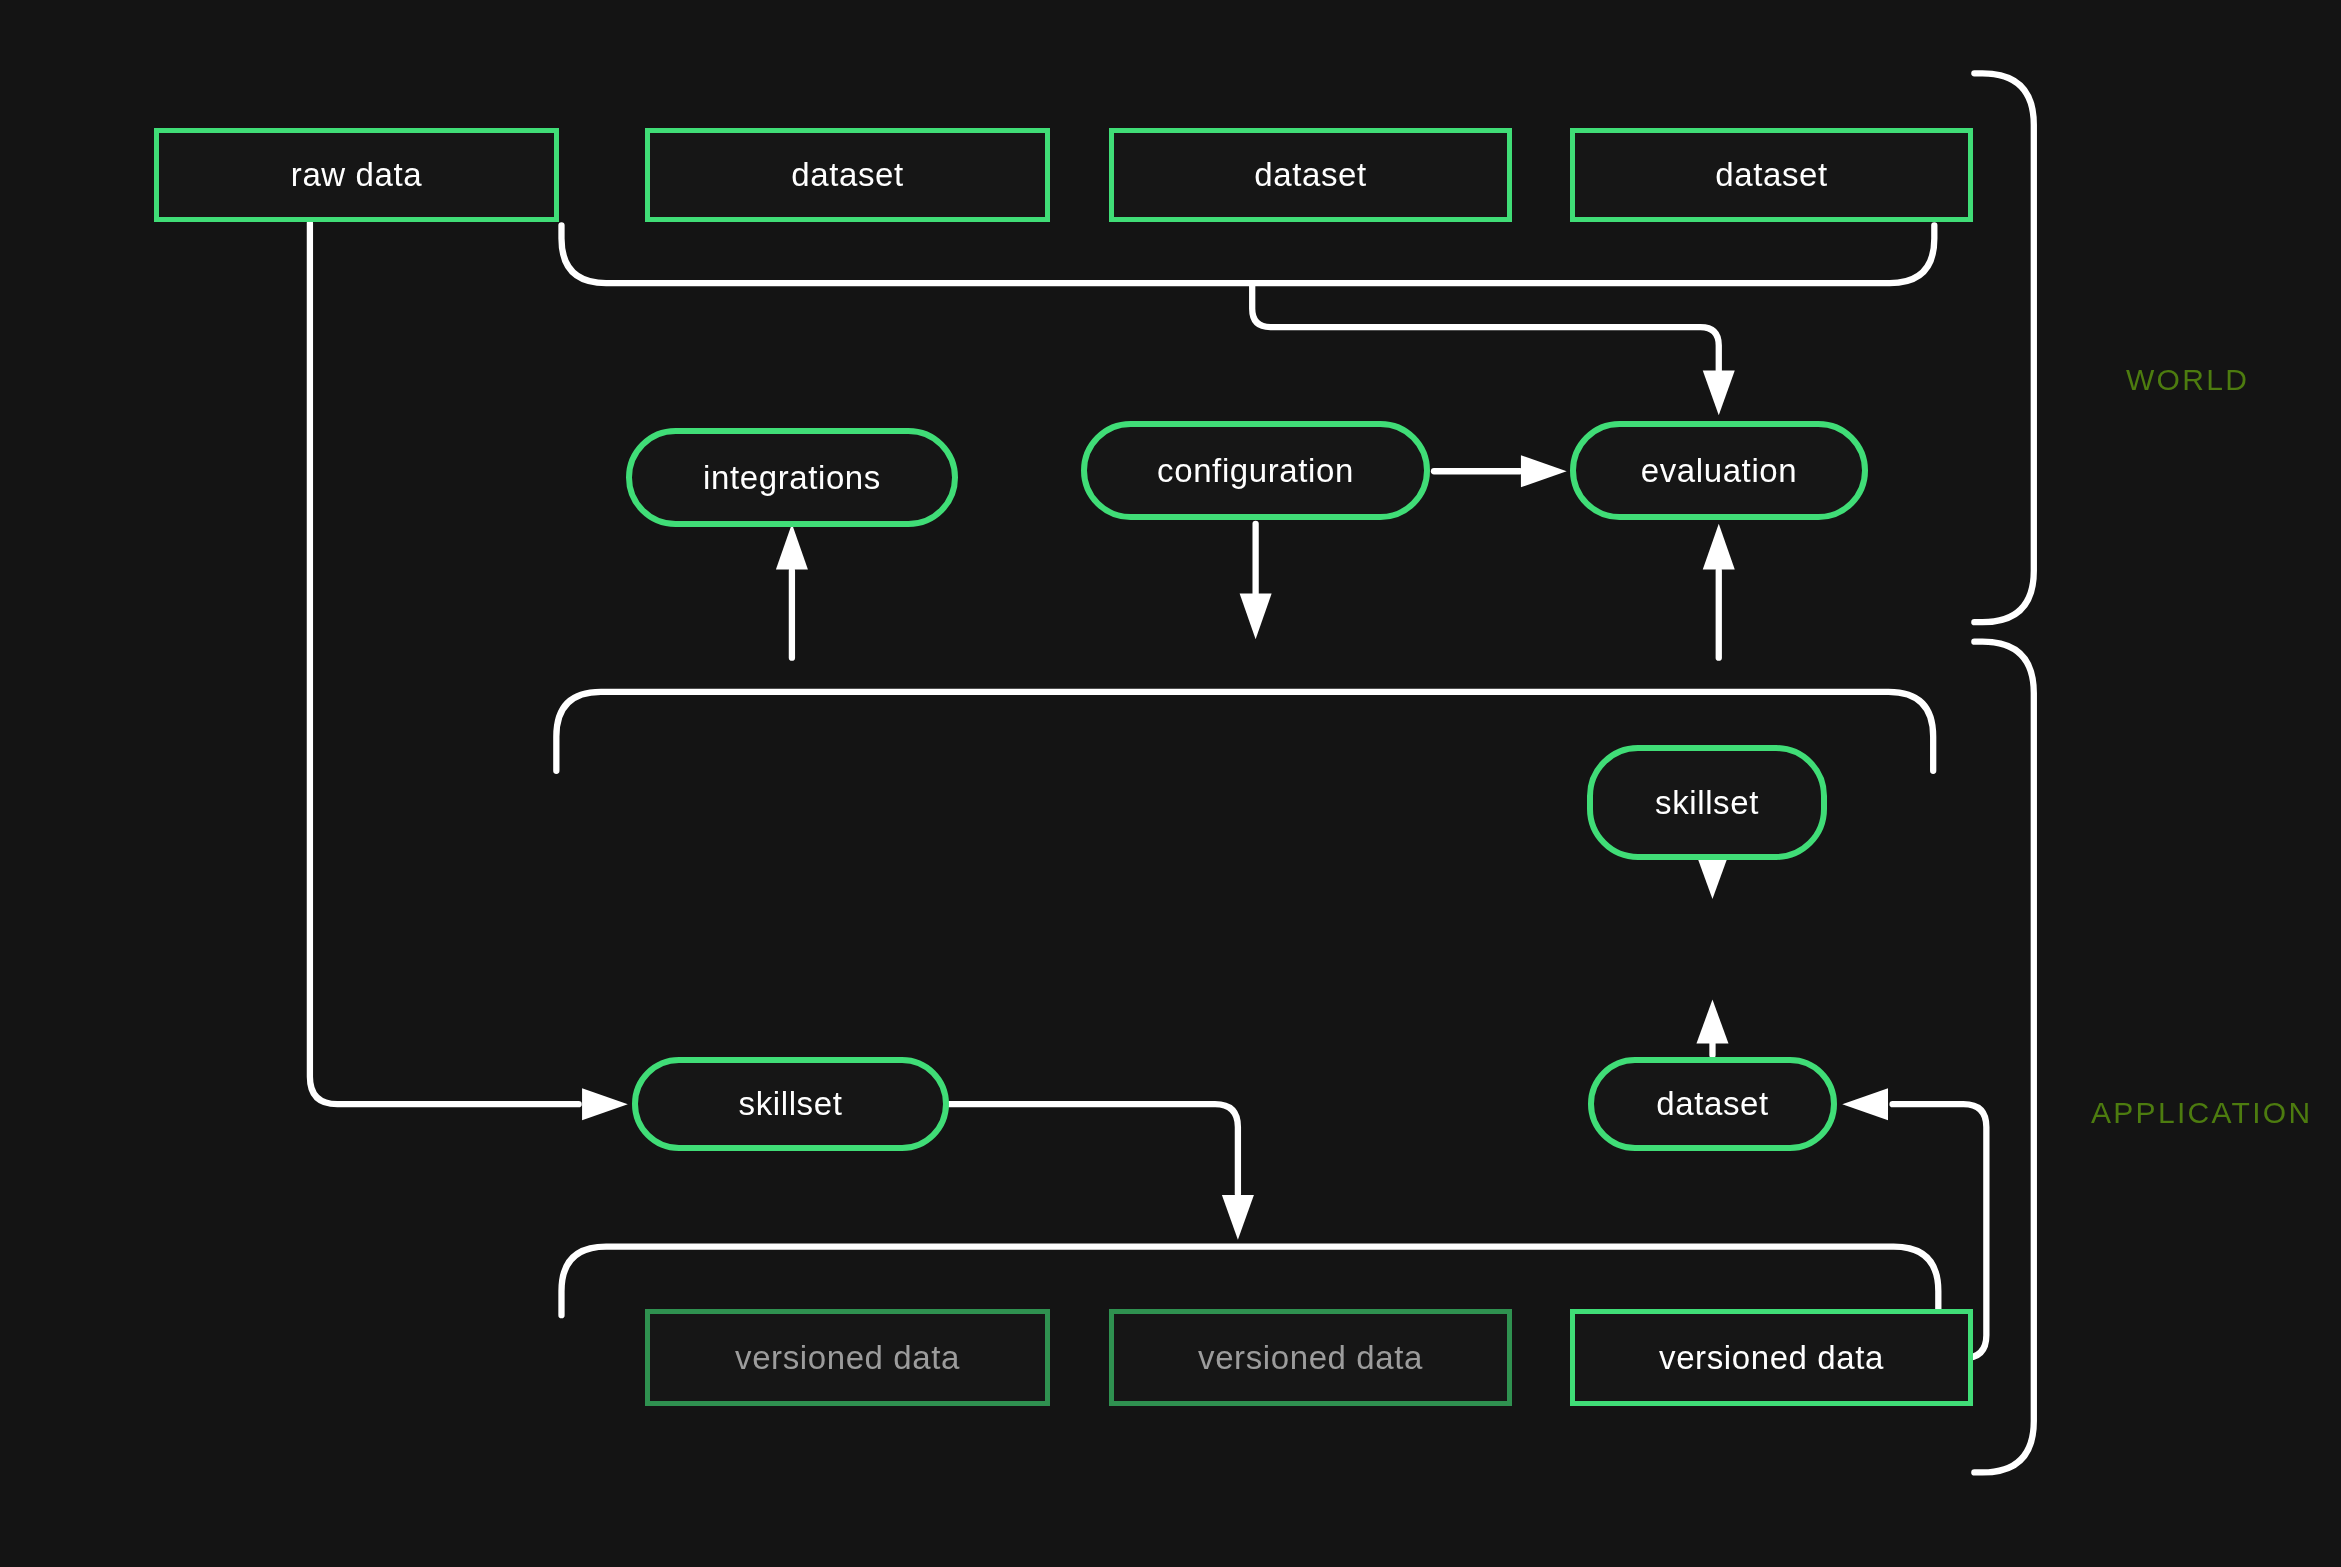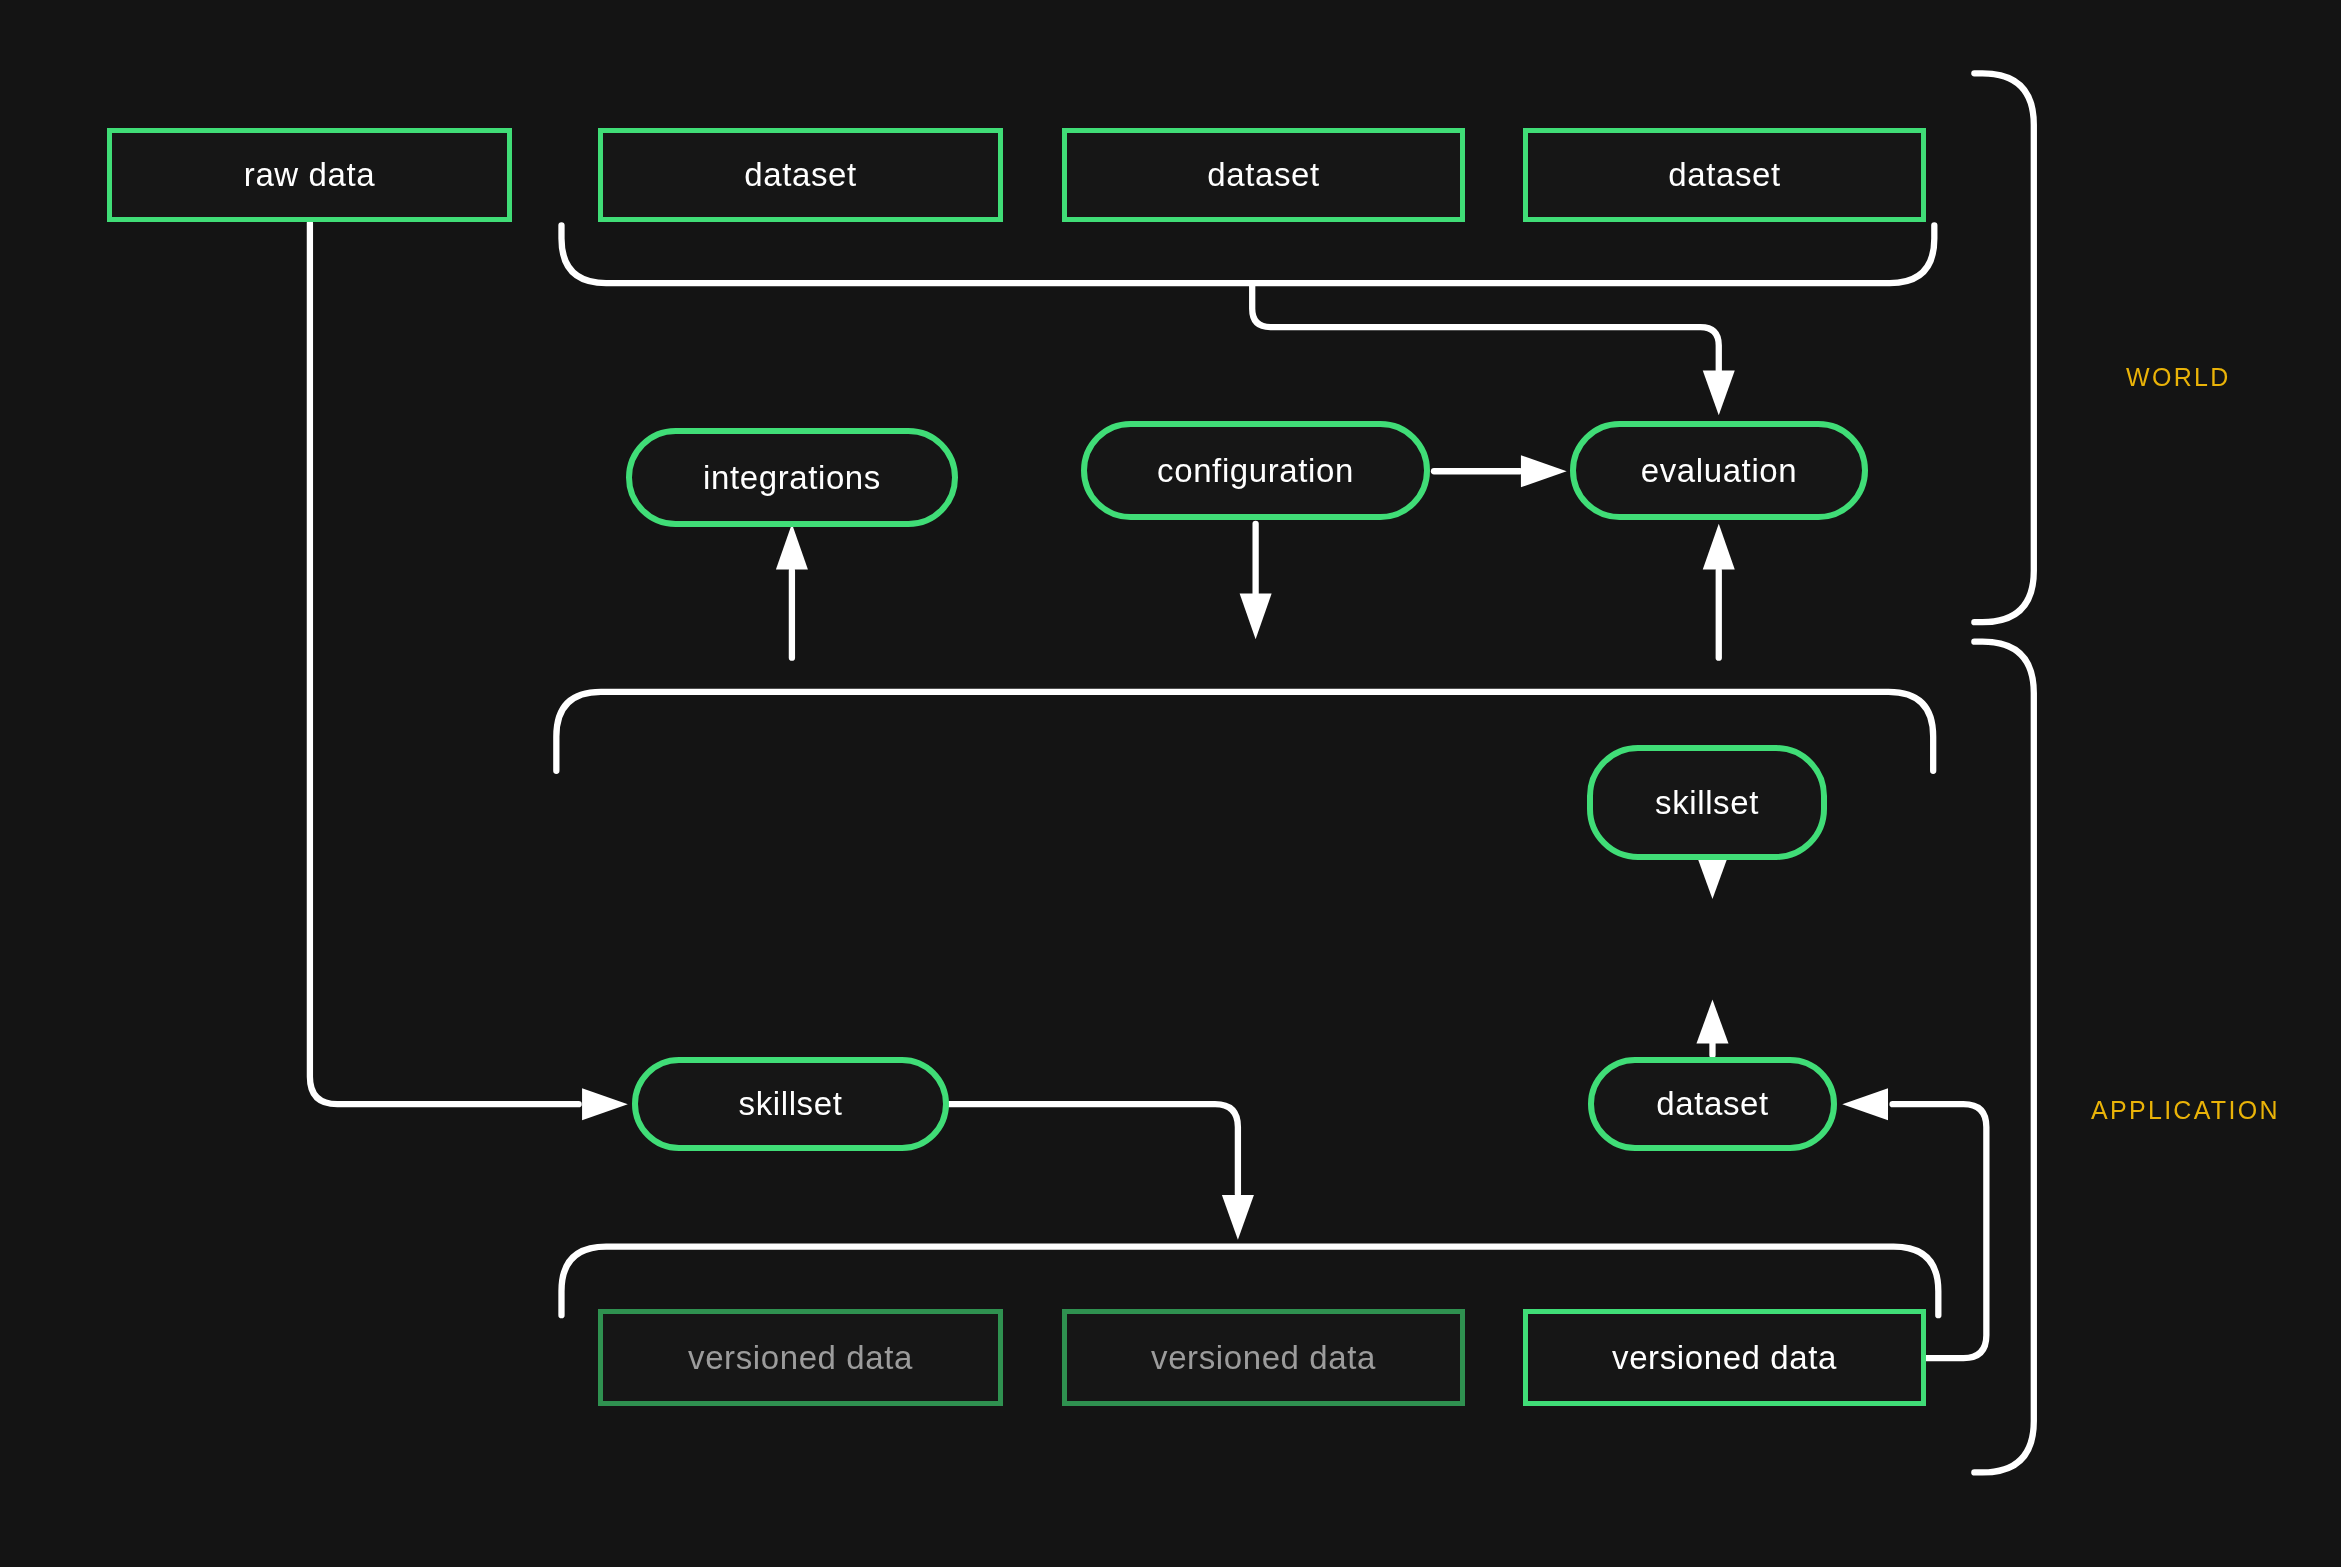--- a/index.html
+++ b/index.html
@@ -14,27 +14,27 @@
   .node{
     position:absolute;
     display:flex;align-items:center;justify-content:center;
     background:#161616;
     color:#ffffff;
     font-size:33px;
     letter-spacing:0.6px;
     box-sizing:border-box;
     white-space:nowrap;
   }
-  .rect{border:5.7px solid #40dd77;}
+  .rect{border:5.7px solid #40dd77;margin-left:47px;}
   .pill{border:6.3px solid #40dd77;border-radius:51px;}
   .dim{border-color:#2f9150;color:#9c9c9c;}
   .bracket-label{
     position:absolute;
-    color:#eab308;
-    font-size:25px;
+    color:#4d7c0f;
+    font-size:30px;
     letter-spacing:2.3px;
     font-weight:500;
     white-space:nowrap;
   }
 </style>
 </head>
 <body>
 
 <div id="stage">
 

